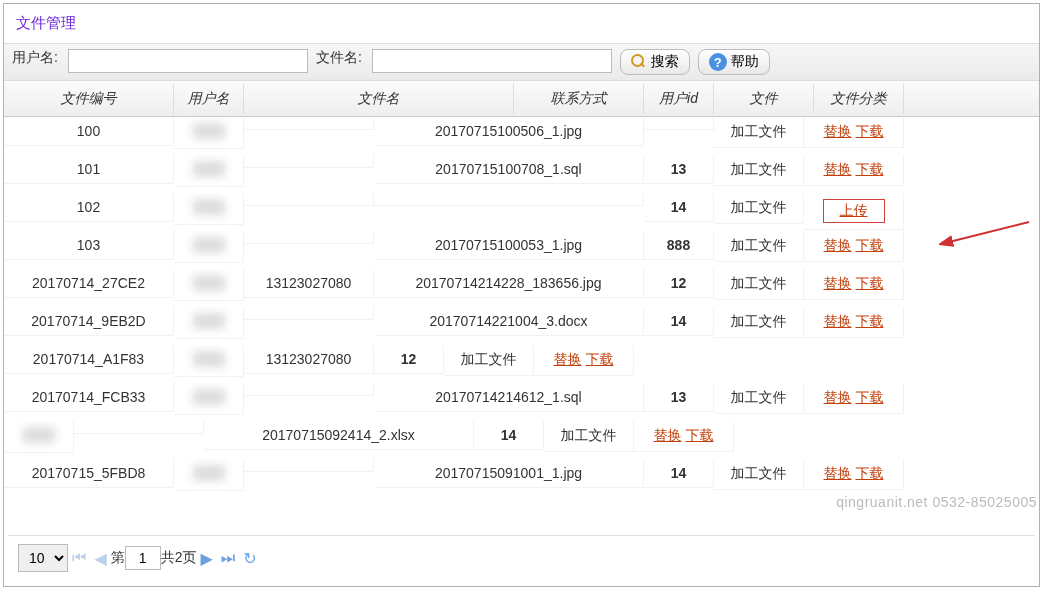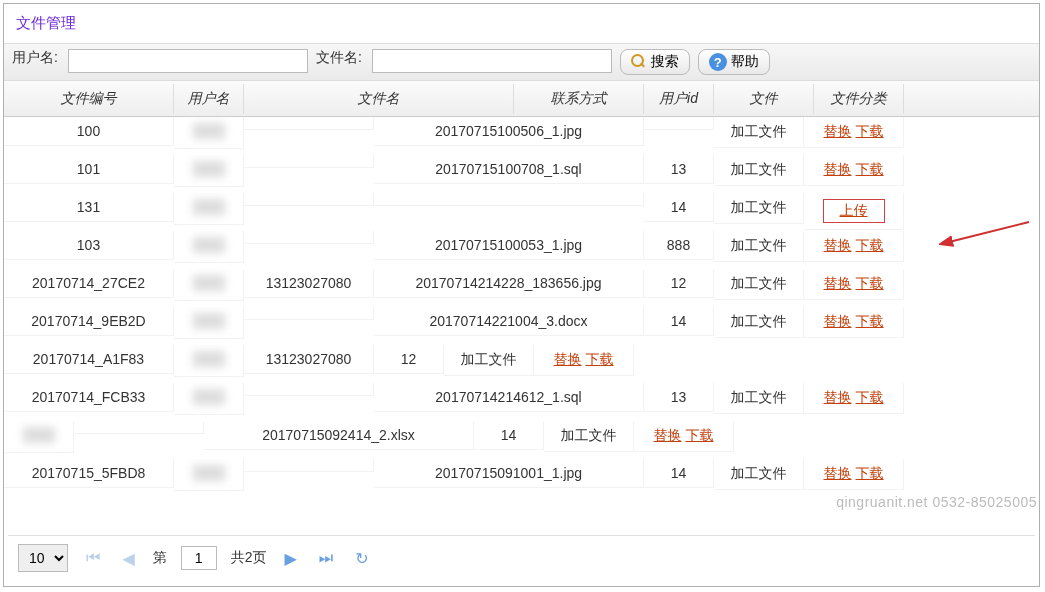--- a/index.html
+++ b/index.html
@@ -84,21 +84,21 @@
       border-right: 1px solid #eee;
       overflow: hidden;
       white-space: nowrap;
     }
     .grid-row .col { border-right: 1px solid #f2f2f2; border-bottom: 1px solid #f2f2f2; }
     .grid-header .col { font-weight: normal; color: #333; border-right: 1px solid #ddd; font-style: italic;}
     .c-id   { width: 170px; }
     .c-user { width: 70px; }
     .c-contact { width: 130px; }
     .c-filename { width: 270px; }
-    .c-uid  { width: 70px; }
+    .c-uid  { width: 70px; font-weight: bold; }
     .c-cat  { width: 90px; }
     .c-file { width: 100px; }
     .grid-body {}
     .grid-row {
       display: flex;
       height: 38px;
       align-items: flex-start;
     }
     .link {
       color: #c2410c;
@@ -107,21 +107,20 @@
       margin: 0 2px;
     }
     .upload-box {
       display: inline-block;
       border: 1px solid #d04040;
       padding: 2px 14px;
     }
     .pager {
       display: flex;
       align-items: center;
-      gap: 14px;
       padding: 8px 10px;
       border-top: 1px solid #e0e0e0;
       position: absolute;
       bottom: 6px;
       left: 4px;
       right: 4px;
     }
     .pager select {
       border: 1px solid #bbb;
       padding: 4px 6px;
@@ -201,21 +200,21 @@
         <div class="grid-row">
           <div class="col c-id">101</div>
           <div class="col c-user"><span class="blur"></span></div>
           <div class="col c-contact"></div>
           <div class="col c-filename">20170715100708_1.sql</div>
           <div class="col c-uid">13</div>
           <div class="col c-cat">加工文件</div>
           <div class="col c-file"><span class="link">替换</span><span class="link">下载</span></div>
         </div>
         <div class="grid-row">
-          <div class="col c-id">131</div>
+          <div class="col c-id">102</div>
           <div class="col c-user"><span class="blur"></span></div>
           <div class="col c-contact"></div>
           <div class="col c-filename"></div>
           <div class="col c-uid">14</div>
           <div class="col c-cat">加工文件</div>
           <div class="col c-file"><span class="upload-box"><span class="link">上传</span></span></div>
         </div>
         <div class="grid-row">
           <div class="col c-id">103</div>
           <div class="col c-user"><span class="blur"></span></div>

